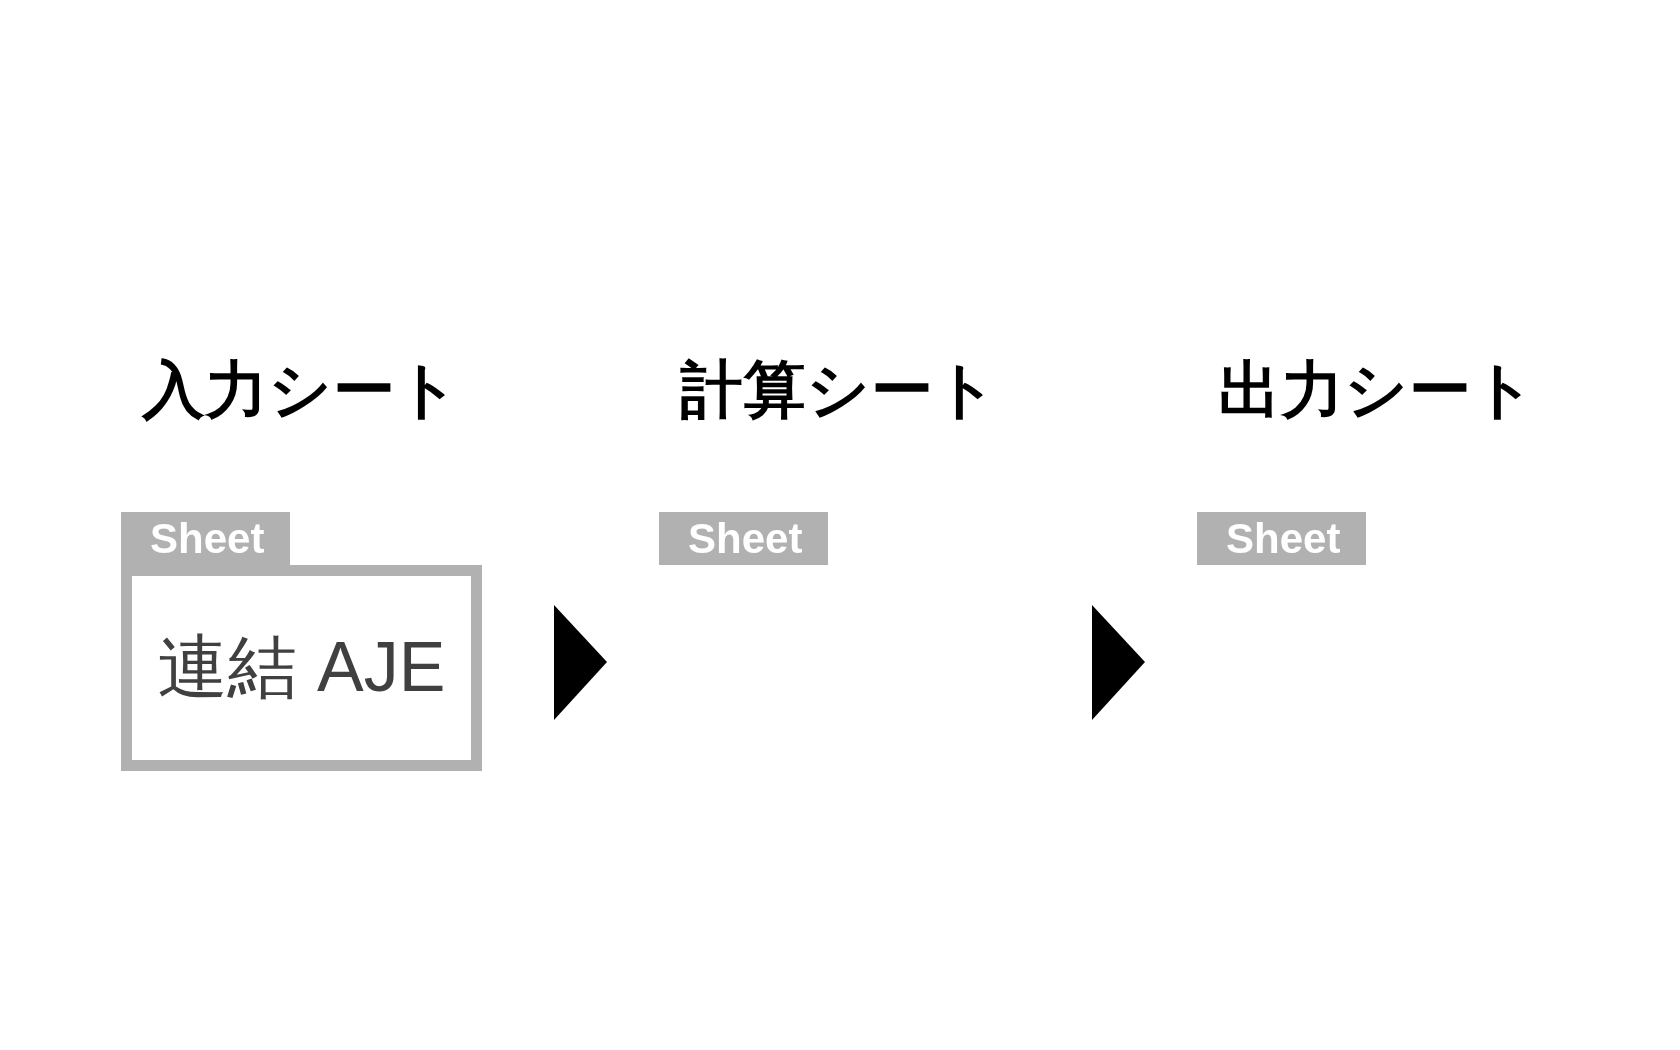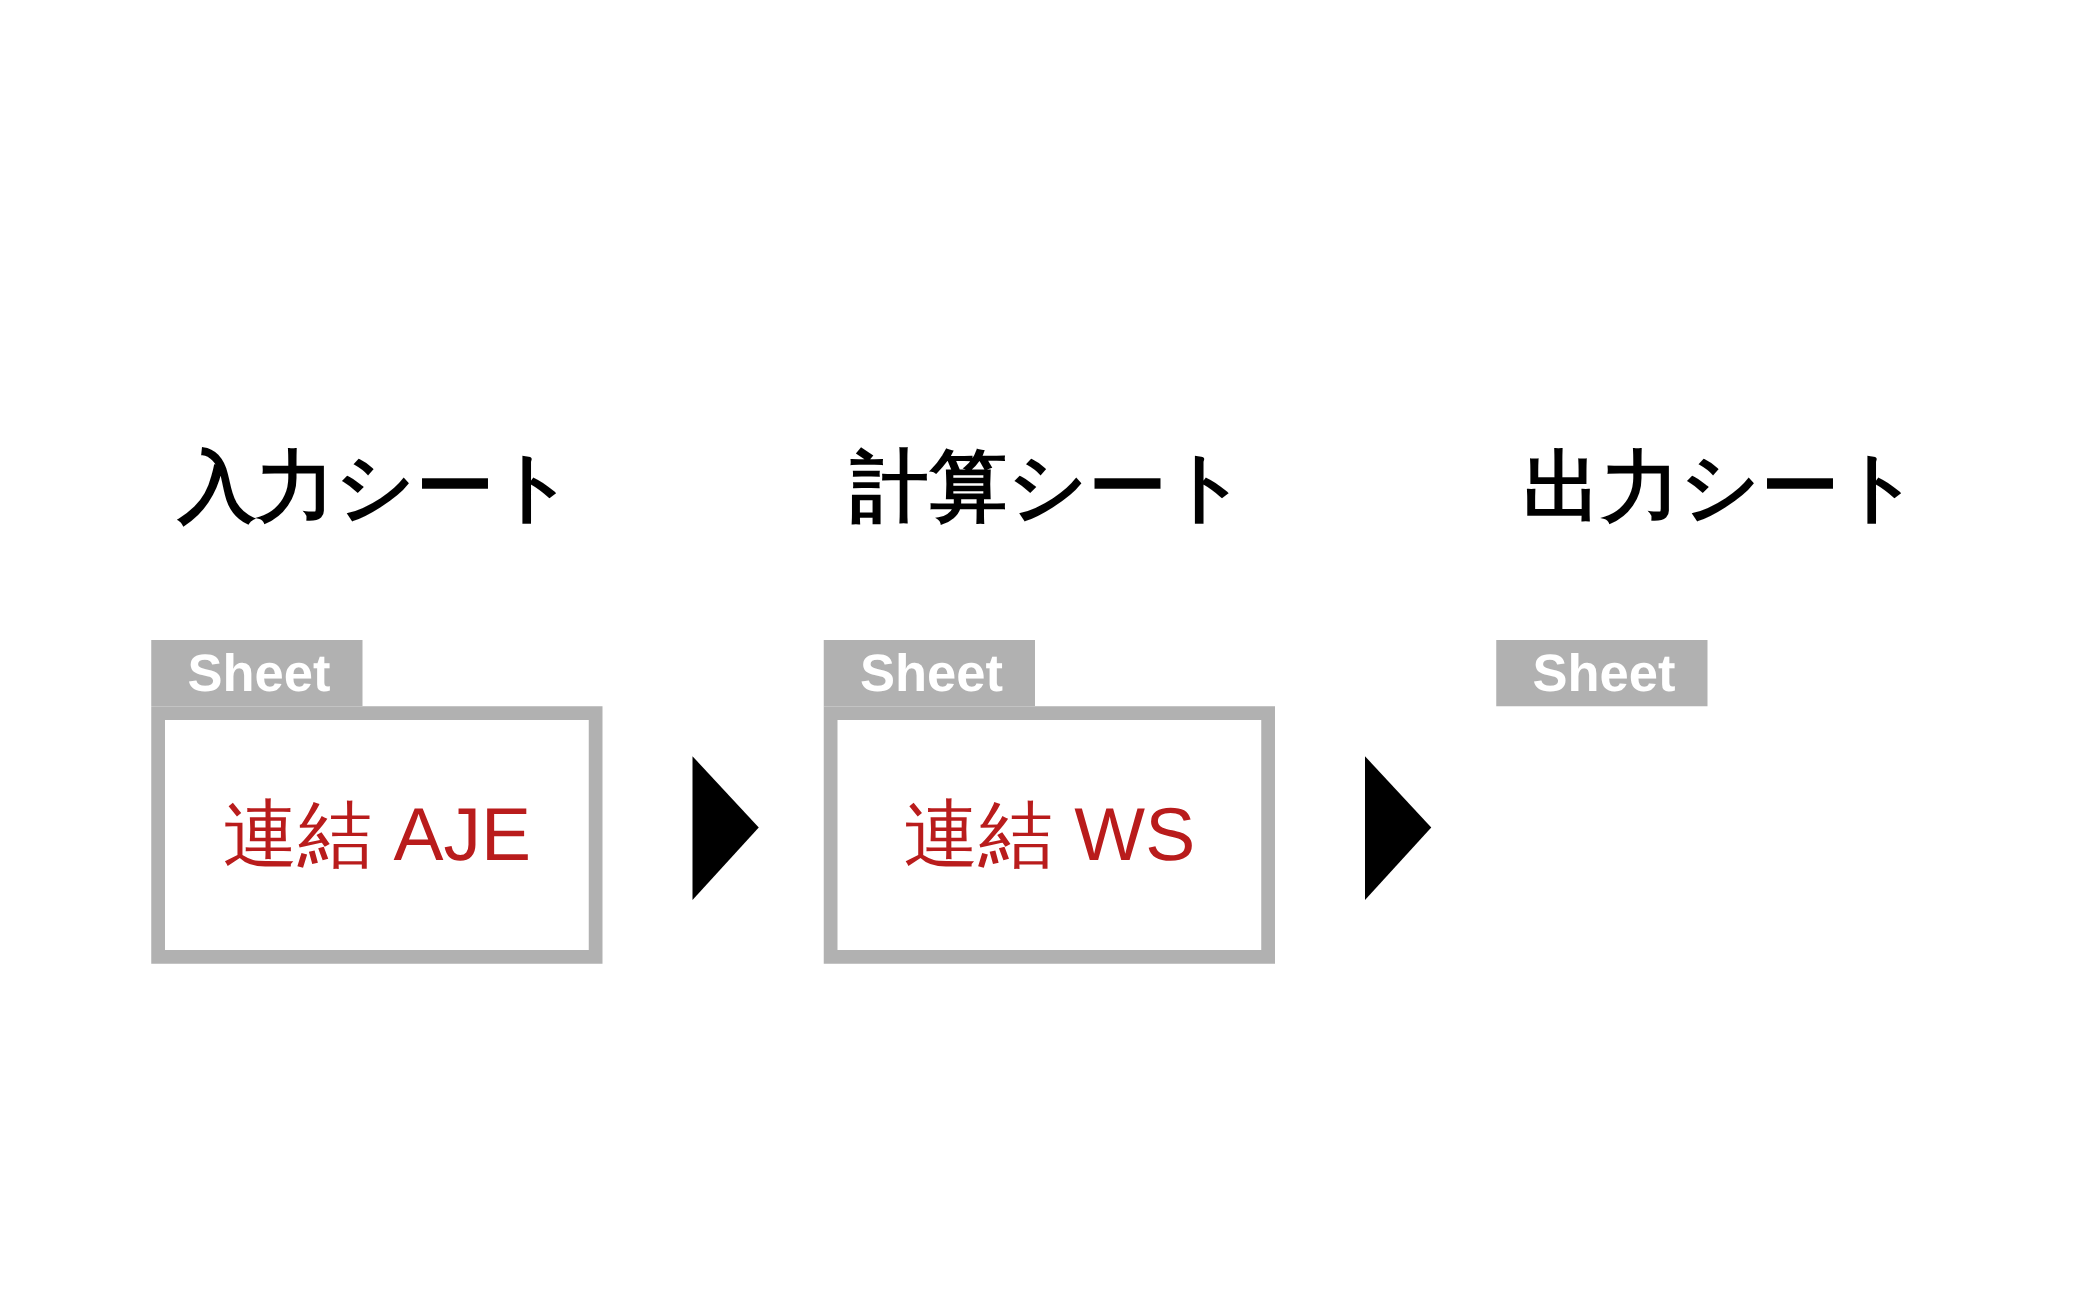--- a/index.html
+++ b/index.html
@@ -62,22 +62,22 @@
     left: 0;
     width: 361px;
     height: 206px;
     background: #ffffff;
     border: 11px solid #b1b1b1;
     display: flex;
     align-items: center;
     justify-content: center;
   }
   .sheet-name {
-    font-size: 60px;
-    color: #b91c1c;
+    font-size: 70px;
+    color: #404040;
     white-space: nowrap;
   }
 
   
   .arrow-right {
     position: absolute;
     top: 565px;
     width: 0;
     height: 0;
     border-top: 57px solid transparent;
@@ -104,23 +104,20 @@
       <span class="sheet-name">連結 AJE</span>
     </div>
   </div>
 
   <div class="arrow-right arrow-a"></div>
 
   <div class="folder col-1">
     <div class="folder-tab">
       <span class="folder-tab-label">Sheet</span>
     </div>
-    <div class="folder-body">
-      <span class="sheet-name">連結 WS</span>
-    </div>
   </div>
 
   <div class="arrow-right arrow-b"></div>
 
   <div class="folder col-2">
     <div class="folder-tab">
       <span class="folder-tab-label">Sheet</span>
     </div>
   </div>
 

